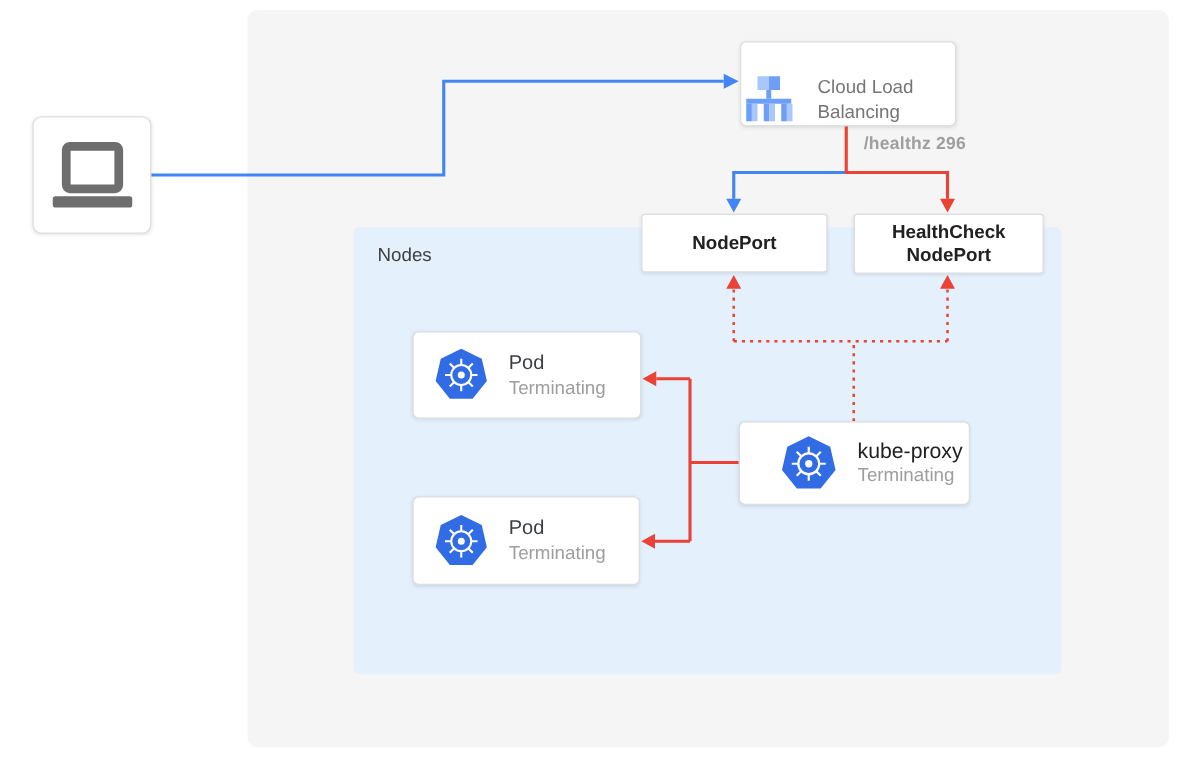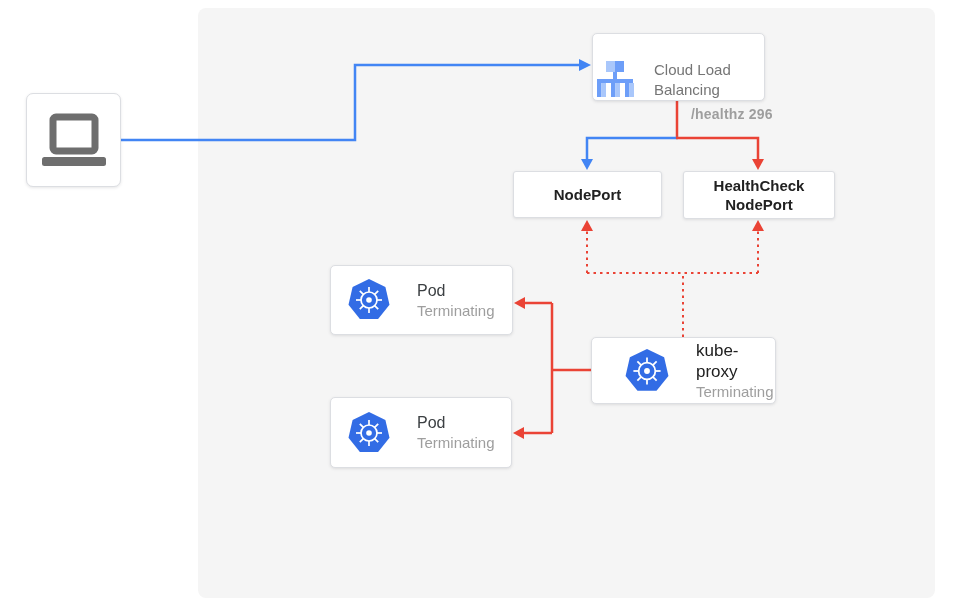--- a/index.html
+++ b/index.html
@@ -61,21 +61,21 @@
     display: flex; align-items: center; justify-content: center;
     flex-direction: column;
     font-size: 15px; font-weight: bold; color: #212121;
     line-height: 19px; text-align: center;
     border-radius: 3px;
   }
   .nodeport-card { left: 513px; top: 171px; width: 149px; height: 47px; }
   .healthcheck-card { left: 683px; top: 171px; width: 152px; height: 48px; }
   .k8s-card {
     display: flex; align-items: center;
-    padding-left: 16px; gap: 26px;
+    padding-left: 16px; gap: 16px;
   }
   .pod1-card { left: 330px; top: 265px; width: 183px; height: 70px; }
   .pod2-card { left: 330px; top: 397px; width: 182px; height: 71px; }
   .kp-card   { left: 591px; top: 337px; width: 185px; height: 67px; padding-left: 32px; }
   .k8s-card .card-title { font-size: 16px; color: #3C4043; line-height: 21px; }
   .kp-card .card-title  { font-size: 17px; color: #212121; }
   .k8s-card .card-subtitle { font-size: 15px; color: var(--muted-text, #9E9E9E); line-height: 20px; }
   .healthz-label {
     position: absolute;
     left: 691px; top: 106px;
@@ -85,20 +85,23 @@
   }
   .icon { flex: 0 0 auto; display: block; }
 </style>
 </head>
 <body>
 
 <div class="stage">
 
   <div class="canvas-bg"></div>
 
+  <div class="nodes-container">
+    <div class="nodes-label">Nodes</div>
+  </div>
 
   <svg class="wires" viewBox="0 0 953 612" xmlns="http://www.w3.org/2000/svg">
 
     <path class="stroke-blue" d="M 121 140 H 355 V 65 H 579"></path>
     <polygon class="fill-blue" points="591,65 579,59 579,71"></polygon>
 
     <path class="stroke-red" d="M 677 101 V 138"></path>
 
     <path class="stroke-blue" d="M 678 138 H 587 V 159"></path>
     <polygon class="fill-blue" points="587,170 581,159 593,159"></polygon>

